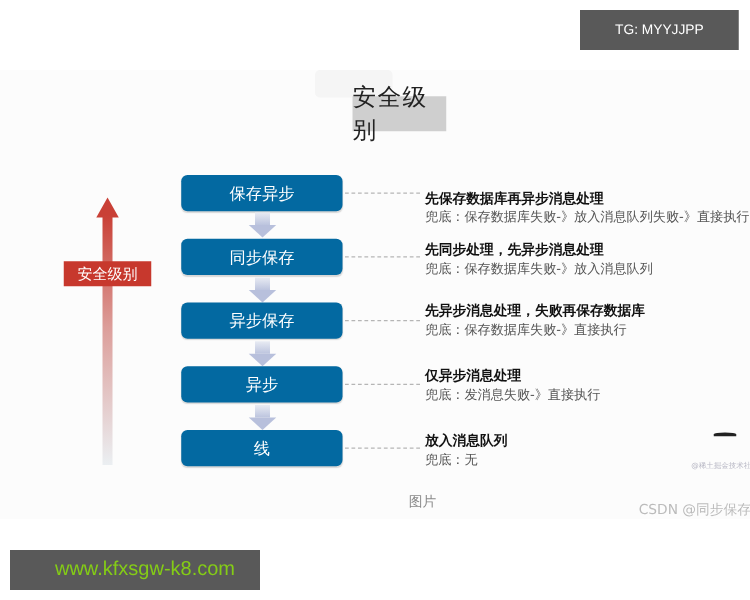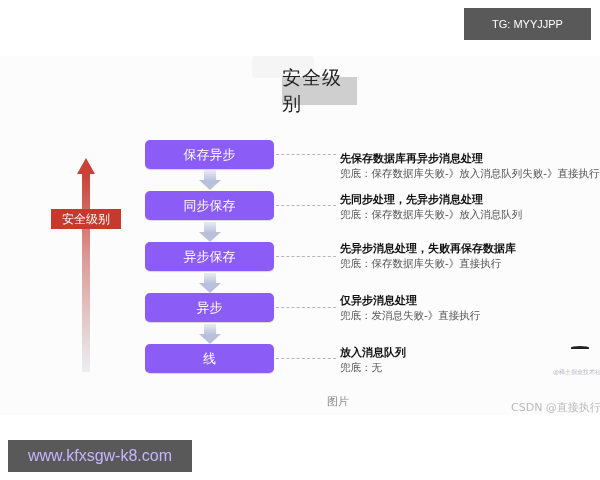--- a/index.html
+++ b/index.html
@@ -9,23 +9,24 @@
     font-family: "DejaVu Sans", "Liberation Sans", sans-serif;
   }
   .watermark-top {
     position:absolute; left:464px; top:8px; width:127px; height:32px;
     background:#595959; color:#ffffff; font-size:11px;
     display:flex; align-items:center; justify-content:center;
     font-family:"Liberation Sans", sans-serif;
   }
   .watermark-bottom {
     position:absolute; left:8px; top:440px; width:184px; height:32px;
-    background:#595959; color:#c4b5fd; font-size:16px;
+    background:#595959; color:#84cc16; font-size:16px;
     display:flex; align-items:center; justify-content:center;
     font-family:"Liberation Sans", sans-serif;
+    padding-left:16px;
   }
   .figure {
     position:absolute; left:0; top:56px; width:600px; height:359px;
     background:#fcfcfc;
   }
   .title-deco {
     position:absolute; left:252px; top:0px; width:62px; height:22px;
     background:#f2f3f2; border-radius:4px; opacity:.8;
   }
   .title {
@@ -44,21 +45,21 @@
     border-left:9px solid transparent; border-right:9px solid transparent;
     border-bottom:16px solid #c94036;
   }
   .level-label {
     position:absolute; left:51px; top:209px; width:70px; height:20px;
     background:#c7382d; color:#ffffff; font-size:12px;
     display:flex; align-items:center; justify-content:center;
   }
   .step-box {
     position:absolute; left:145px; width:129px; height:29px;
-    background:#8b5cf6; border-radius:5px;
+    background:#0369a1; border-radius:5px;
     color:#ffffff; font-size:13px;
     display:flex; align-items:center; justify-content:center;
     box-shadow:0 1px 1px rgba(0,0,0,0.15);
   }
   .down-arrow {
     position:absolute; left:199px; width:22px; height:22px;
   }
   .down-arrow .stem {
     position:absolute; left:5px; top:0; width:12px; height:10px;
     background:linear-gradient(#e8ebf3, #bcc4de);
@@ -164,15 +165,15 @@
 <div class="dash" style="top:358px"></div>
 <div class="desc" style="top:345px">
   <div class="head">放入消息队列</div>
   <div class="sub">兜底：无</div>
 </div>
 
 <div class="corner-mark"></div>
 <div class="tiny-credit">@稀土掘金技术社区</div>
 
 <div class="caption">图片</div>
-<div class="csdn">CSDN @直接执行</div>
+<div class="csdn">CSDN @同步保存</div>
 
 <div class="watermark-bottom">www.kfxsgw-k8.com</div>
 
 </body></html>

